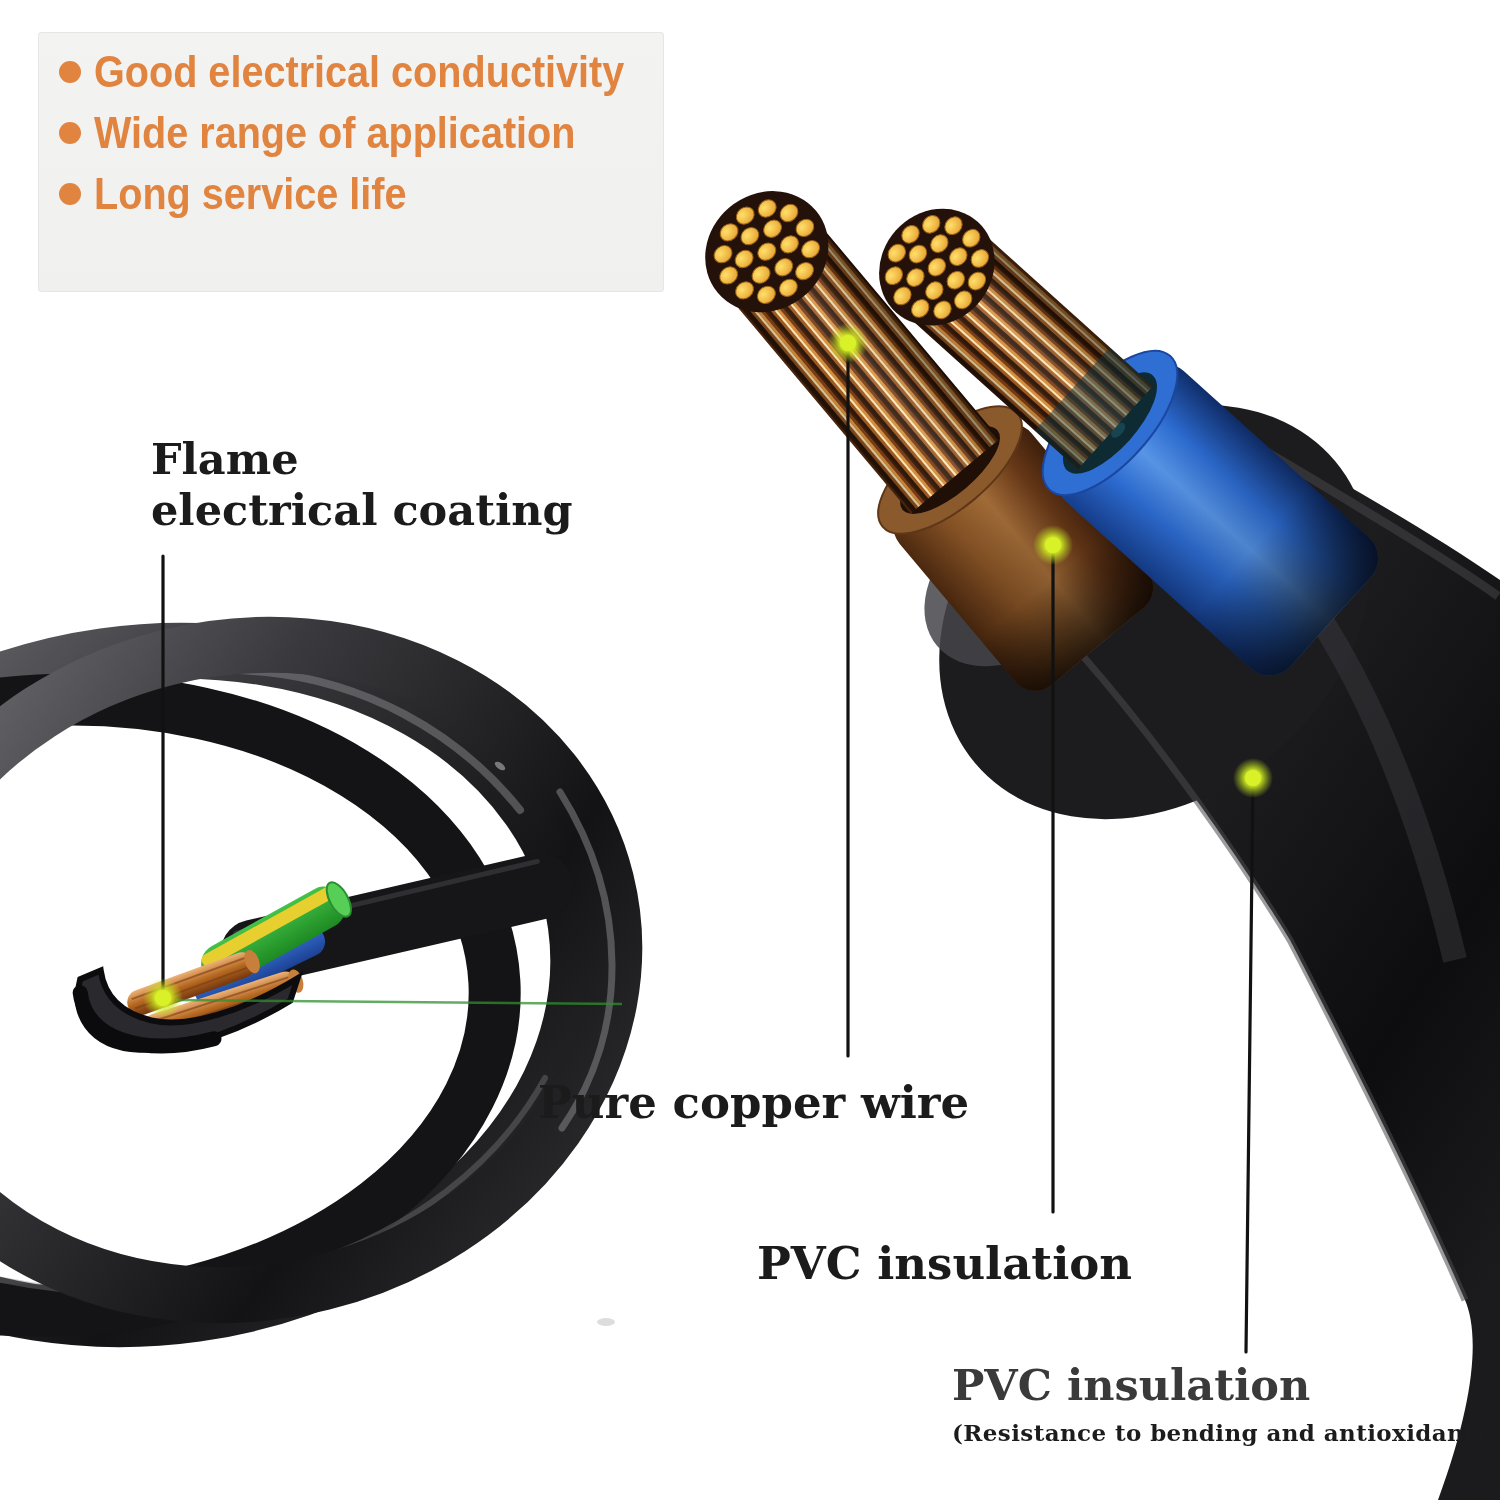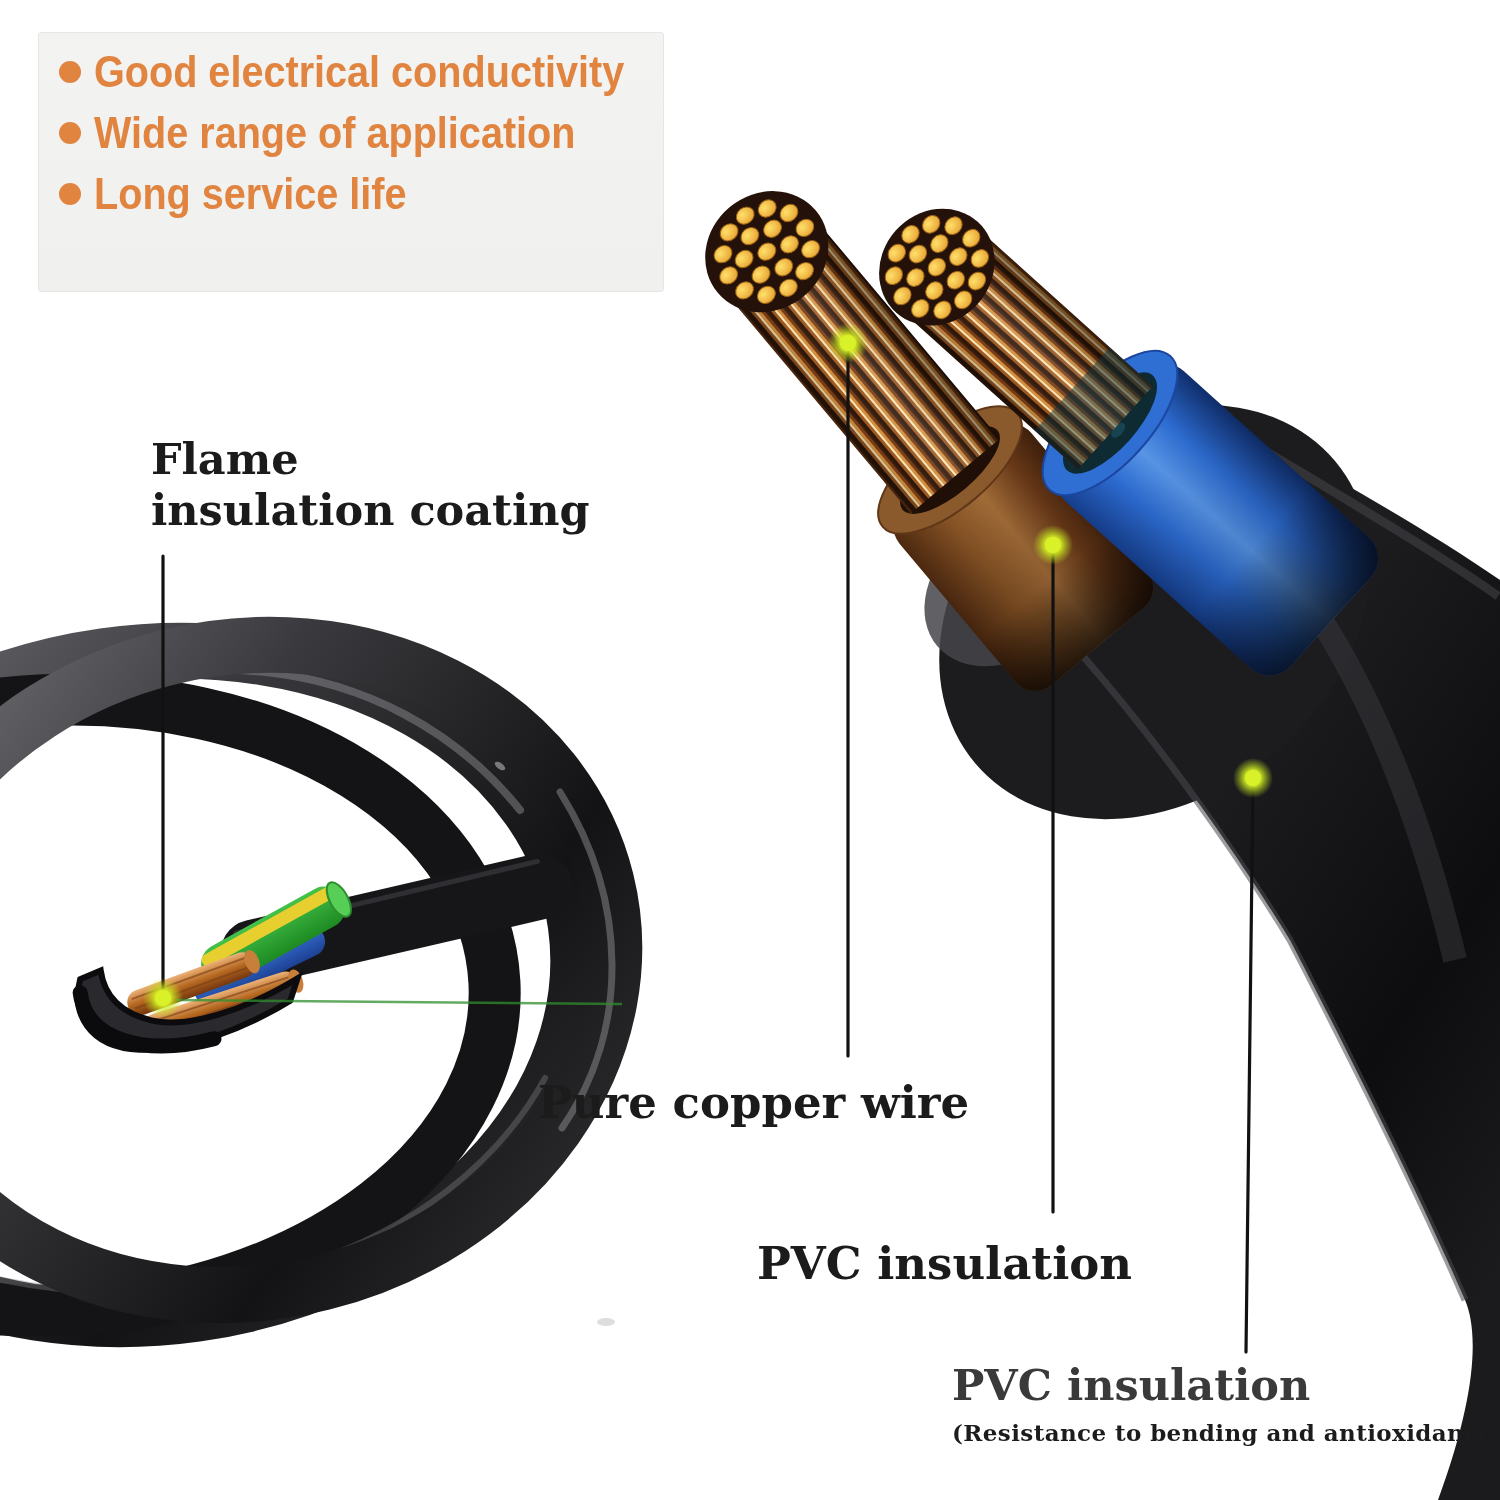--- a/index.html
+++ b/index.html
@@ -264,19 +264,19 @@
       <span class="ftext" style="color: rgb(224, 132, 64);">Wide range of application</span>
     </div>
     <div class="feat">
       <span class="bullet" style="background: rgb(224, 132, 64);"></span>
       <span class="ftext" style="color: rgb(224, 132, 64);">Long service life</span>
     </div>
   </div>
 
   <div class="serif-label lbl-flame">
     <div>Flame</div>
-    <div>insulation coating</div>
+    <div>electrical coating</div>
   </div>
   <div class="serif-label lbl-copper">Pure copper wire</div>
   <div class="serif-label lbl-pvc-inner">PVC insulation</div>
   <div class="serif-label lbl-pvc-outer">PVC insulation</div>
   <div class="serif-label lbl-pvc-note">(Resistance to bending and antioxidant)</div>
 </div>
 
 </body></html>

